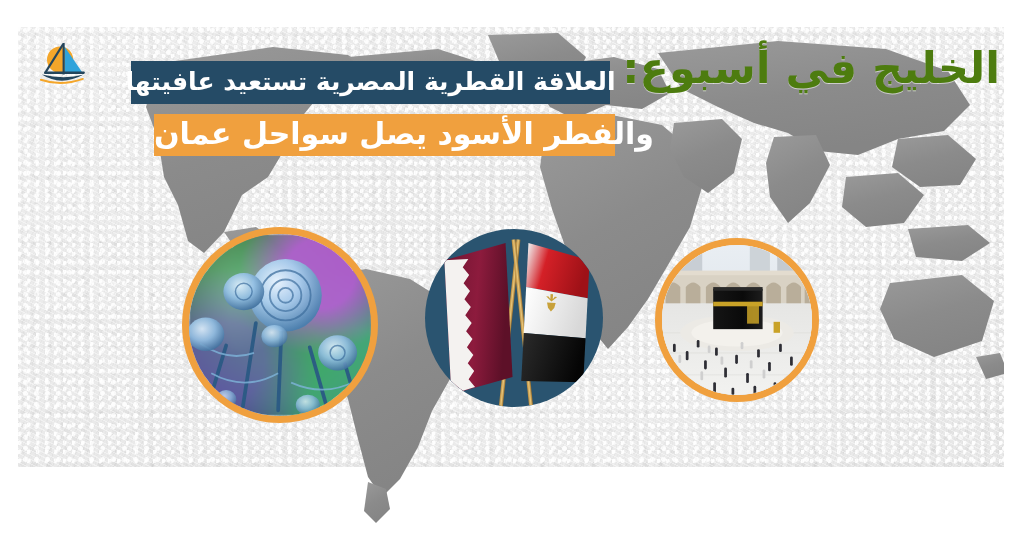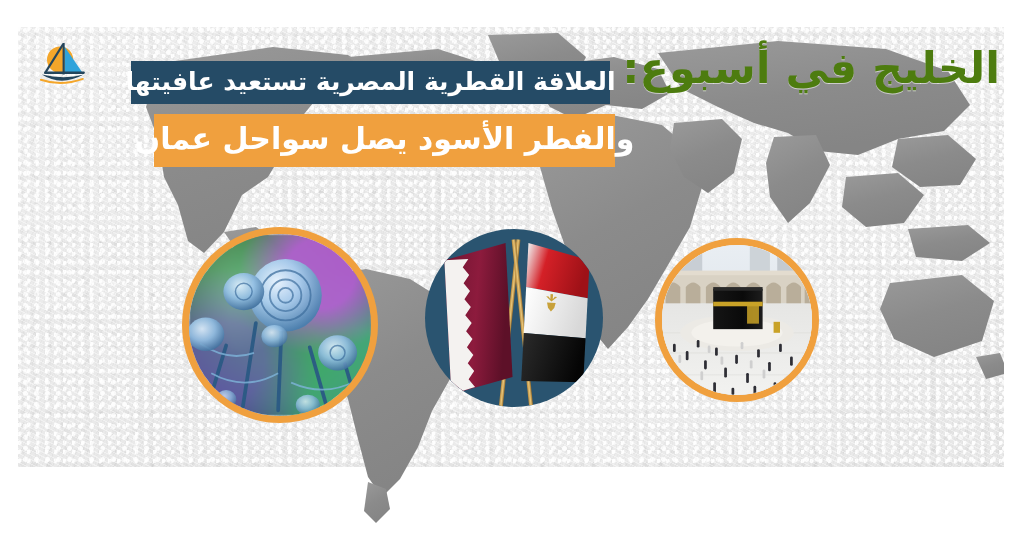--- a/index.html
+++ b/index.html
@@ -61,22 +61,22 @@
   .band{
     position:absolute;white-space:nowrap;color:#ffffff;font-weight:bold;
     display:flex;align-items:center;justify-content:center;
     box-sizing:border-box;
   }
   .band-navy{
     right:414px;top:61px;width:479px;height:43px;
     background:#254B66;font-size:25px;padding-bottom:3px;
   }
   .band-orange{
-    right:409px;top:114px;width:461px;height:53px;
-    background:#F0A03E;font-size:30px;padding-bottom:4px;
+    right:409px;top:114px;width:461px;height:42px;
+    background:#F0A03E;font-size:30px;padding-bottom:4px;justify-content:flex-end;
   }
 
   
   .circle{
     position:absolute;border-radius:50%;overflow:hidden;
     box-sizing:border-box;
   }
   .circle-ring{border:7px solid #F0A03E;}
 
   

